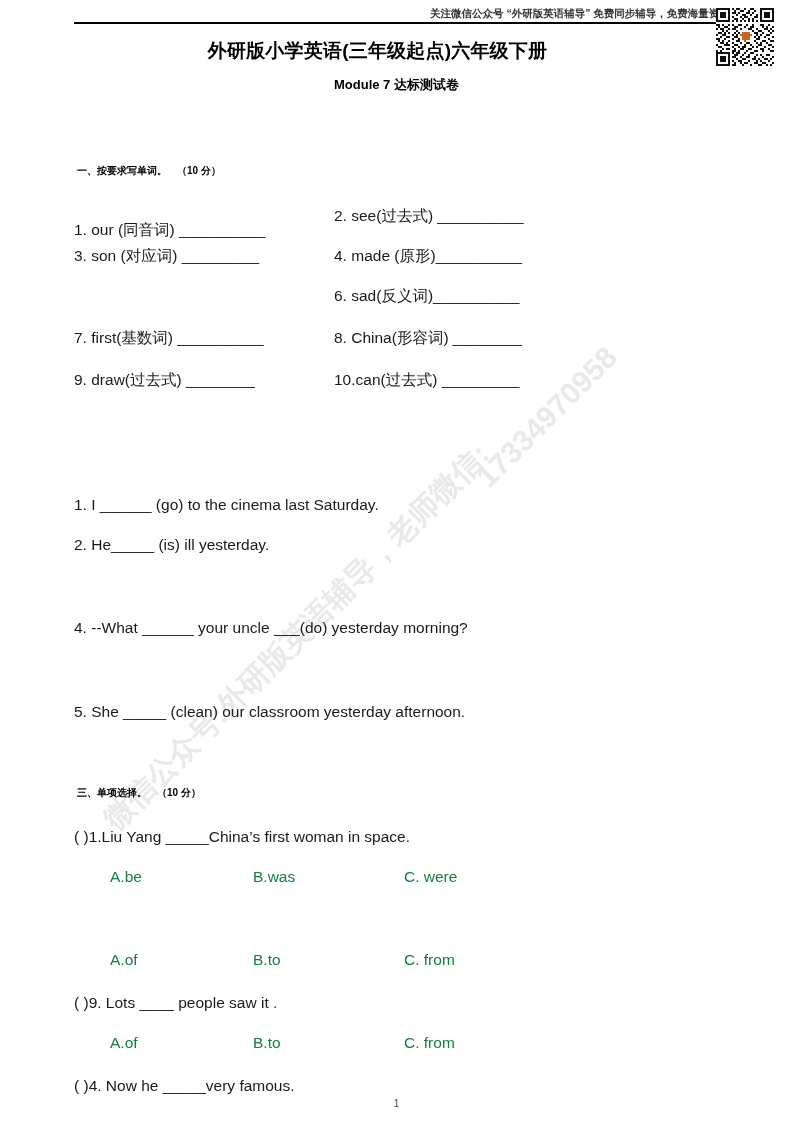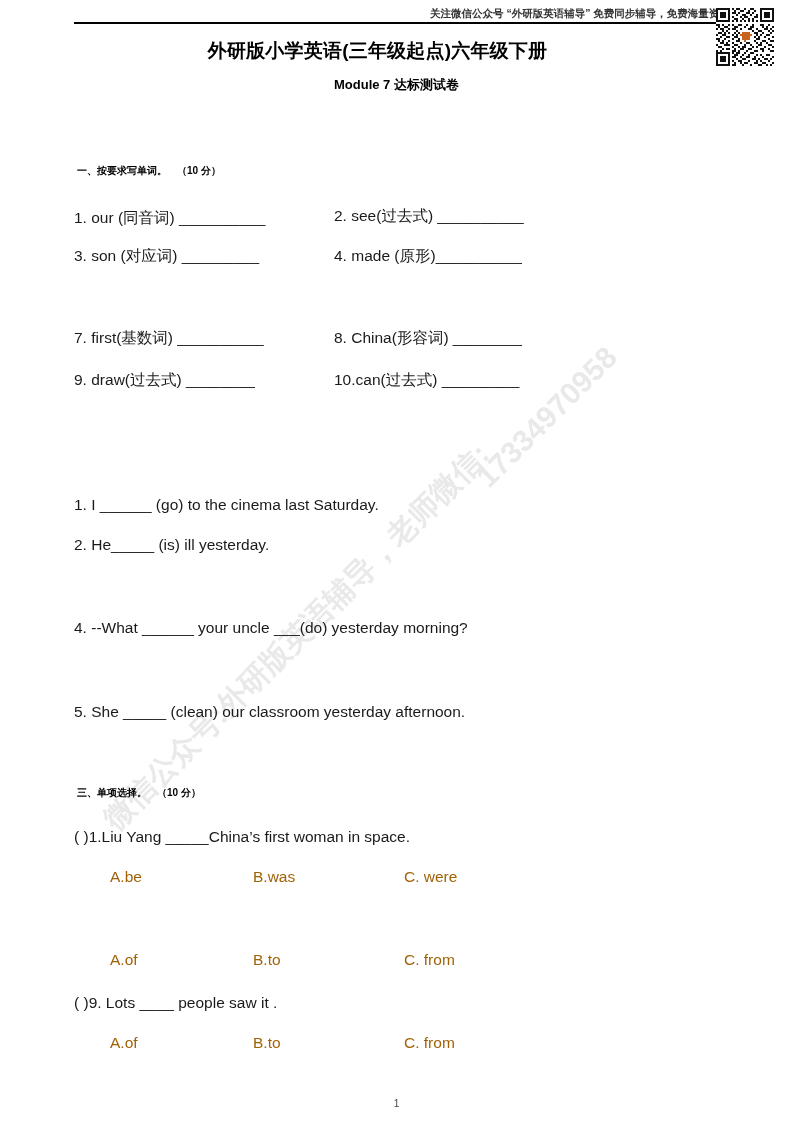--- a/index.html
+++ b/index.html
@@ -90,21 +90,21 @@
     color: #1a1a1a;
     white-space: nowrap;
     line-height: 20px;
   }
   .q.col-l { left: 74px; }
   .q.col-r { left: 334px; }
 
   .opt {
     position: absolute;
     font-size: 15.5px;
-    color: #a16207;
+    color: #15803d;
     white-space: nowrap;
   }
 
   
 
   
   .wm {
     position: absolute;
     color: #e9e9e9;
     font-size: 30px;
@@ -370,26 +370,27 @@
   <div class="doc-title">外研版小学英语(三年级起点)六年级下册</div>
   <div class="doc-subtitle">Module 7 达标测试卷</div>
 
   <div class="wm wm-1">17334970958</div>
   <div class="wm wm-2">微信公众号:外研版英语辅导，老师微信:</div>
 
   <div class="sec-head" style="top:164px">
     <span>一、按要求写单词。</span><span class="pts">（10 分）</span>
   </div>
 
-  <div class="q col-l" style="top:208px">1. our (同音词) __________</div>
+  <div class="q col-l" style="top:220px">1. our (同音词) __________</div>
   <div class="q col-r" style="top:206px">2. see(过去式) __________</div>
 
   <div class="q col-l" style="top:246px">3. son (对应词) _________</div>
   <div class="q col-r" style="top:246px"> 4. made (原形)__________</div>
 
+  <div class="q col-r" style="top:286px">6. sad(反义词)__________</div>
 
   <div class="q col-l" style="top:328px">7. first(基数词) __________</div>
   <div class="q col-r" style="top:328px">8. China(形容词) ________</div>
 
   <div class="q col-l" style="top:370px">9. draw(过去式) ________</div>
   <div class="q col-r" style="top:370px"> 10.can(过去式) _________</div>
 
 
   <div class="q col-l" style="top:495px">1. I ______ (go) to the cinema last Saturday.</div>
   <div class="q col-l" style="top:535px">2. He_____ (is) ill yesterday.</div>
@@ -407,16 +408,17 @@
 
   <div class="opt" style="left:110px; top:951px">A.of</div>
   <div class="opt" style="left:253px; top:951px">B.to</div>
   <div class="opt" style="left:404px; top:951px">C. from</div>
 
   <div class="q col-l" style="top:993px">(    )9. Lots ____ people saw it .</div>
   <div class="opt" style="left:110px; top:1034px">A.of</div>
   <div class="opt" style="left:253px; top:1034px">B.to</div>
   <div class="opt" style="left:404px; top:1034px">C. from</div>
 
+  <div class="q col-l" style="top:1076px">(    )4. Now he _____very famous.</div>
 
   <div class="page-num">1</div>
 
 </div>
 
 </body></html>

